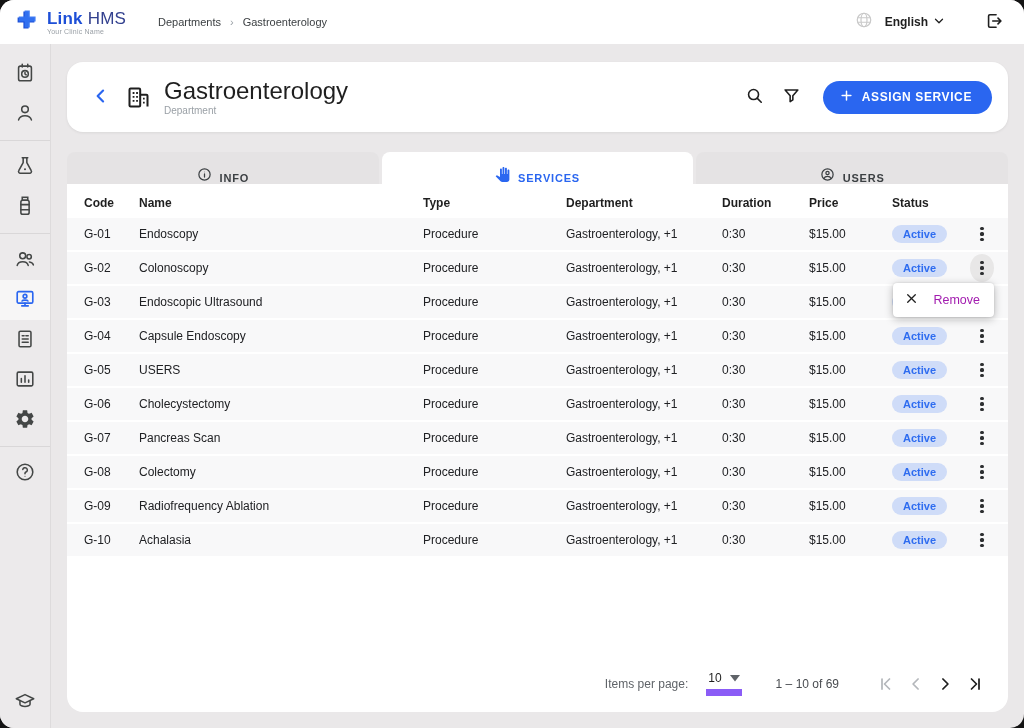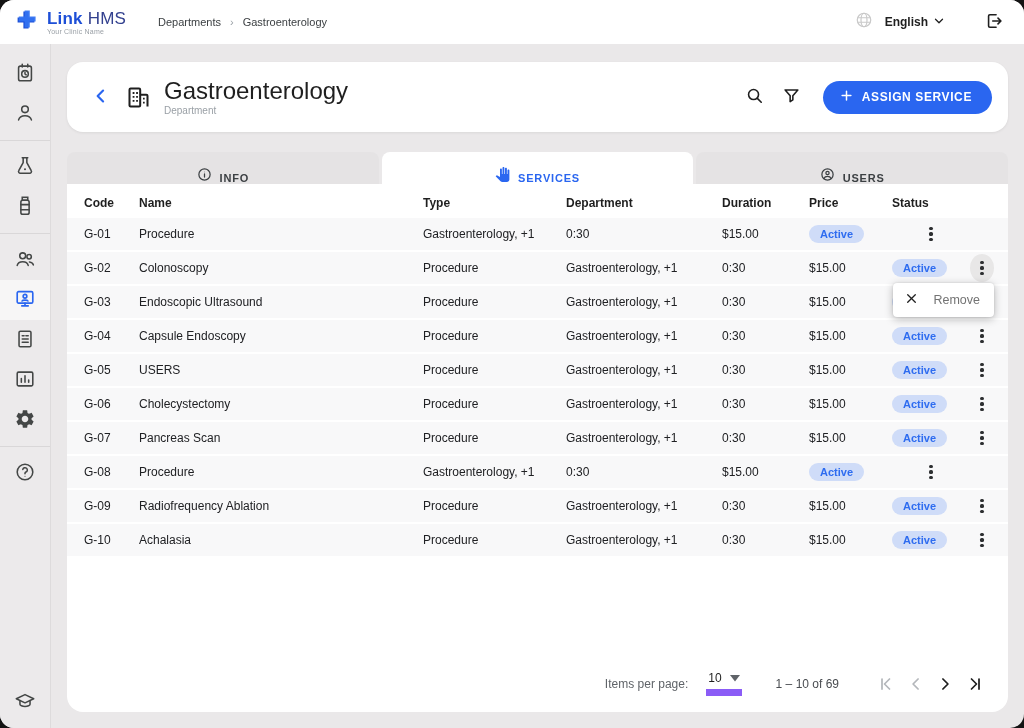--- a/index.html
+++ b/index.html
@@ -53,21 +53,21 @@
   .grid-row { display:grid; grid-template-columns:55px 284px 143px 156px 87px 83px 78px minmax(24px,1fr); align-items:center; padding:0 14px 0 17px; }
   .thead { height:30px; font-size:12px; font-weight:700; color:#1f1f1f; }
   .trow { height:32px; margin-bottom:2px; background:#f8f8f9; font-size:12px; color:#202124; }
   .badge { display:inline-block; background:#cfdcf8; color:#2e6cf0; font-size:11px; font-weight:700; padding:3px 11px; border-radius:10px; }
   .td-kebab { display:flex; justify-content:center; }
   .kebab { width:28px; height:28px; border:none; background:none; border-radius:50%; cursor:pointer; display:flex; flex-direction:column; align-items:center; justify-content:center; gap:2.5px; }
   .kebab.open { background:#e8e7e7; }
   .kebab .dot { width:3.2px; height:3.2px; border-radius:50%; background:#2d2f31; }
 
   .context-menu { position:absolute; top:99px; right:14px; background:#fff; border-radius:4px; box-shadow:0 2px 8px rgba(0,0,0,.28),0 0 2px rgba(0,0,0,.12); z-index:5; }
-  .menu-item { display:flex; align-items:center; gap:15px; border:none; background:none; padding:9px 14px 9px 12px; font-size:12.5px; color:#737373; cursor:pointer; font-family:inherit; }
+  .menu-item { display:flex; align-items:center; gap:15px; border:none; background:none; padding:9px 14px 9px 12px; font-size:12.5px; color:#a21caf; cursor:pointer; font-family:inherit; }
 
   
   .pagination { margin-top:auto; display:flex; align-items:center; justify-content:flex-end; padding:12px 22px 16px 0; font-size:12px; color:#5f6368; }
   .ipp-select { display:flex; align-items:end; gap:8px; border:none; border-bottom:7px solid #8b5cf6; background:none; padding:0 2px 4px 2px; margin-left:18px; cursor:pointer; font-family:inherit; font-size:12px; color:#1f1f1f; }
   .range { margin-left:34px; color:#494c50; }
   .pager { display:flex; align-items:center; margin-left:36px; gap:5px; }
   .pg-btn { width:24px; height:24px; border:none; background:none; display:flex; align-items:center; justify-content:center; cursor:pointer; }
   .pg-btn.disabled { cursor:default; }
 </style>
 </head>
@@ -310,20 +310,21 @@
           <div>Type</div>
           <div>Department</div>
           <div>Duration</div>
           <div>Price</div>
           <div>Status</div>
           <div></div>
         </div>
         <div id="table-body">
   <div class="grid-row trow">
     <div>G-01</div>
+    <div>Endoscopy</div>
     <div>Procedure</div>
     <div>Gastroenterology, +1</div>
     <div>0:30</div>
     <div>$15.00</div>
     <div><span class="badge">Active</span></div>
     <div class="td-kebab">
       <button class="kebab">
                   <span class="dot"></span>
                   <span class="dot"></span>
                   <span class="dot"></span>
@@ -428,20 +429,21 @@
       <button class="kebab">
                   <span class="dot"></span>
                   <span class="dot"></span>
                   <span class="dot"></span>
                 </button>
     </div>
   </div>
 
   <div class="grid-row trow">
     <div>G-08</div>
+    <div>Colectomy</div>
     <div>Procedure</div>
     <div>Gastroenterology, +1</div>
     <div>0:30</div>
     <div>$15.00</div>
     <div><span class="badge">Active</span></div>
     <div class="td-kebab">
       <button class="kebab">
                   <span class="dot"></span>
                   <span class="dot"></span>
                   <span class="dot"></span>

